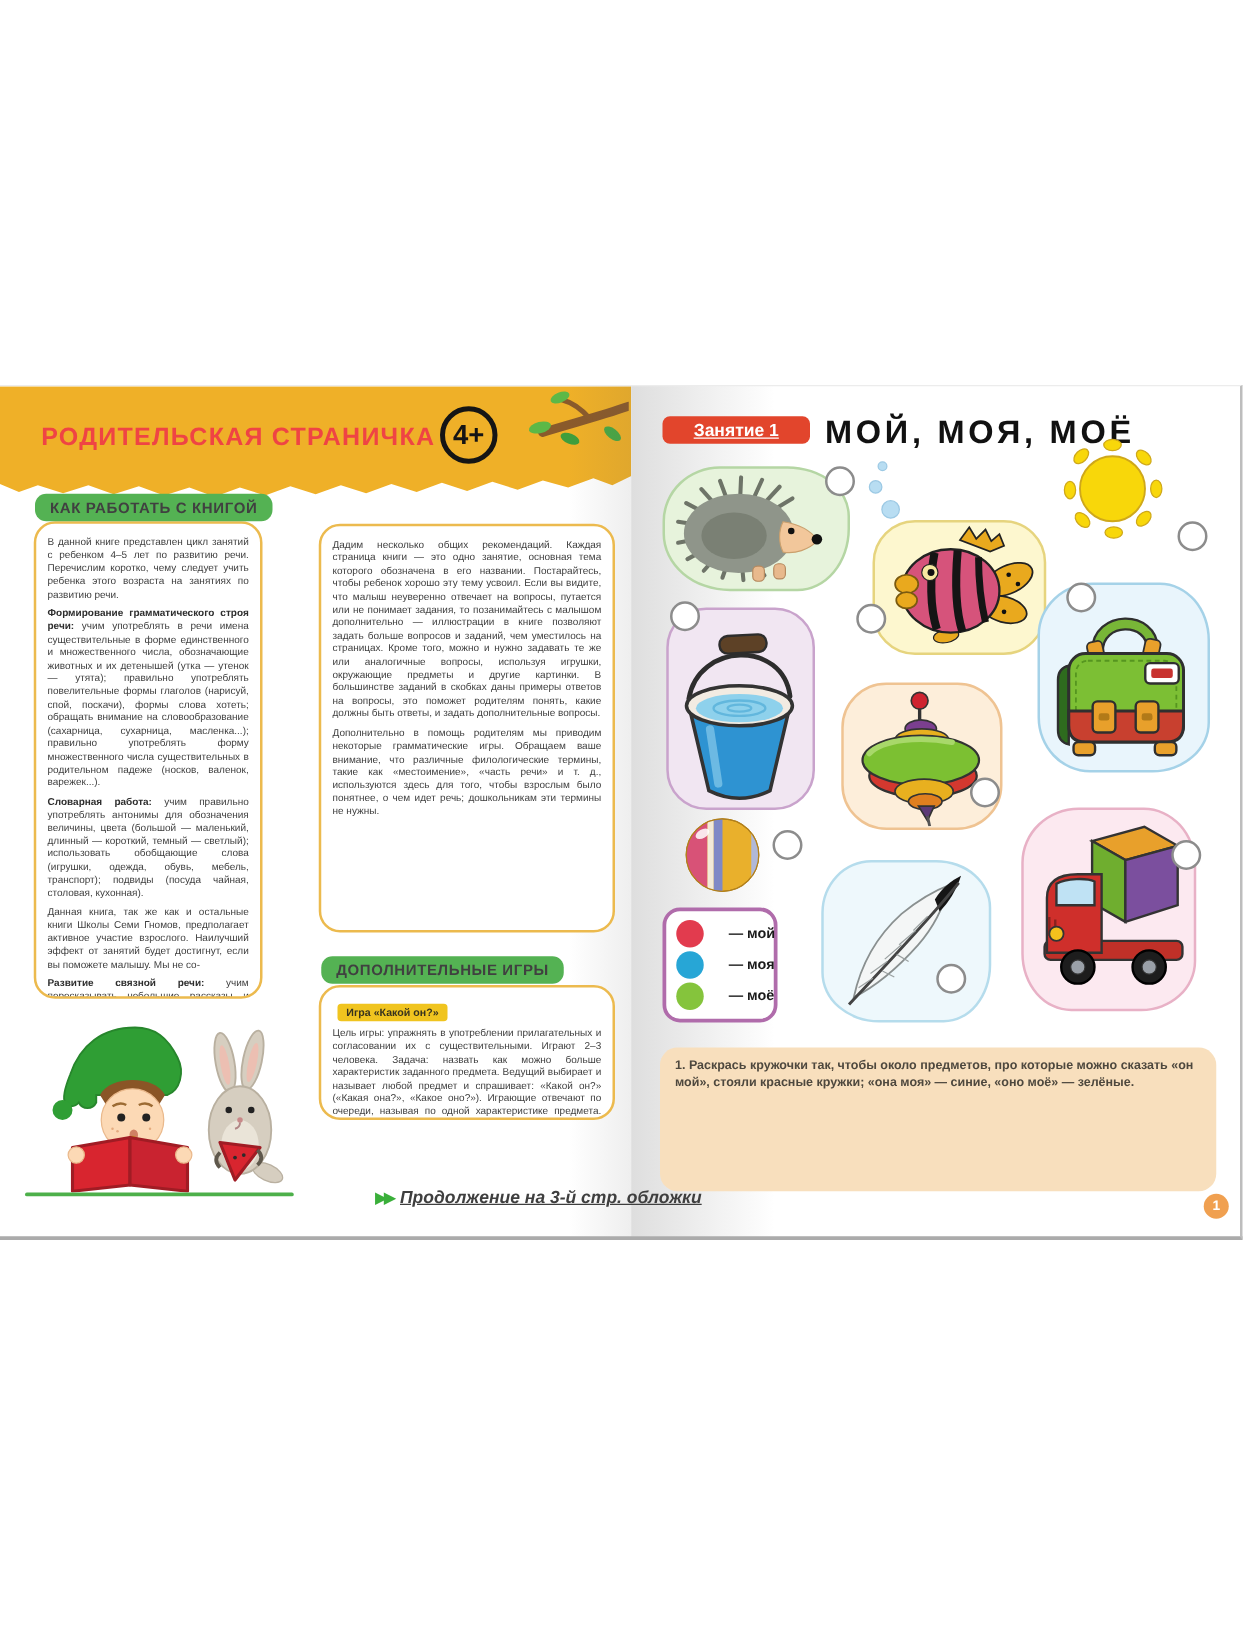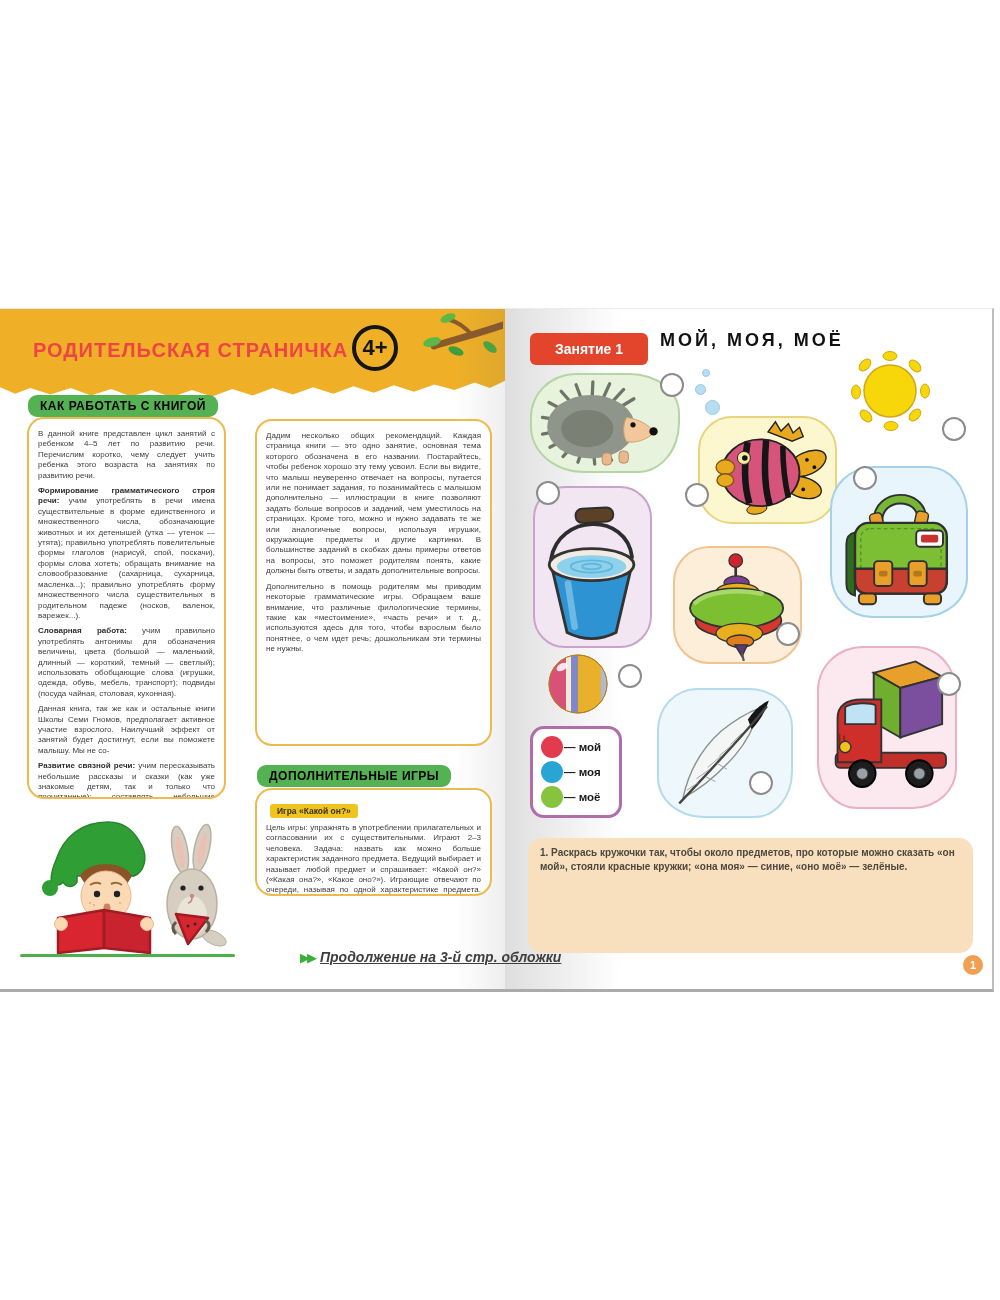--- a/index.html
+++ b/index.html
@@ -11,57 +11,57 @@
   .fold-r{position:absolute;left:505px;top:0;width:115px;height:100%;
           background:linear-gradient(to right,rgba(90,90,90,0.20),rgba(255,255,255,0));pointer-events:none;}
   
   .band{position:absolute;left:0;top:0;width:505px;height:92px;background:#efb028;
         clip-path:polygon(0 0,100% 0,100% 78%,97% 86%,94% 80%,90% 88%,86% 82%,82% 90%,78% 83%,74% 91%,70% 84%,66% 92%,62% 85%,58% 93%,54% 86%,50% 94%,46% 87%,42% 95%,38% 88%,34% 96%,30% 88%,26% 95%,22% 87%,18% 94%,14% 86%,10% 93%,6% 86%,3% 92%,0 85%);}
   .lp-title{position:absolute;left:33px;top:30px;font-size:20px;font-weight:bold;color:#ef4444;letter-spacing:1px;white-space:nowrap;}
   .age-badge{position:absolute;left:352px;top:16px;width:46px;height:46px;border:4px solid #151515;border-radius:50%;
              box-sizing:border-box;display:flex;align-items:center;justify-content:center;
              font-size:22px;font-weight:bold;color:#151515;}
   .branch{position:absolute;left:398px;top:2px;}
-  .gbadge{position:absolute;background:#54b253;color:#000000;font-size:12px;font-weight:bold;letter-spacing:.5px;
+  .gbadge{position:absolute;background:#54b253;color:#404040;font-size:12px;font-weight:bold;letter-spacing:.5px;
           padding:4px 12px;border-radius:9px;white-space:nowrap;z-index:3;}
   .gbadge.howto{left:28px;top:86px;}
   .gbadge.games{left:257px;top:456px;}
   .tbox{position:absolute;background:#fff;border:2.5px solid #ecba4e;border-radius:17px;box-sizing:border-box;
         padding:10px 9px;overflow:hidden;z-index:2;}
-  .tbox.b1{left:27px;top:108px;width:199px;height:382px;}
+  .tbox.b1{left:27px;top:108px;width:183px;height:382px;}
   .tbox.b2{left:255px;top:110px;width:237px;height:327px;}
   .tbox.bgame{left:255px;top:479px;width:237px;height:108px;}
   .para{margin:0 0 5px 0;font-size:8px;line-height:10.4px;color:#3e3e3e;text-align:justify;}
   .para b{color:#2e2e2e;}
   .game-title{display:inline-block;background:#f0c41f;color:#37331f;font-size:8.5px;font-weight:bold;
               padding:2px 7px;border-radius:3px;margin:0 0 5px 4px;}
   .footer{position:absolute;left:300px;top:640px;display:flex;align-items:center;gap:6px;z-index:3;}
   .footer .tris{color:#3aaf3a;font-size:13px;letter-spacing:-3px;line-height:1;}
   .footer .ftxt{font-size:14px;font-style:italic;font-weight:bold;color:#3f3f3f;text-decoration:underline;}
   .boy{position:absolute;left:30px;top:505px;}
   .ground{position:absolute;left:20px;top:645px;width:215px;height:3px;background:#4db04a;border-radius:2px;}
   
   .rp{position:absolute;left:505px;top:0;width:487px;height:680px;}
-  .lesson-badge{position:absolute;left:25px;top:24px;width:118px;height:32px;background:#e2452c;border-radius:6px;
-                display:flex;align-items:center;justify-content:center;color:#fff;font-size:14px;font-weight:bold;}
-  .rp-title{position:absolute;left:155px;top:21px;font-size:18px;font-weight:bold;color:#111;letter-spacing:3px;white-space:nowrap;}
+  .lesson-badge{position:absolute;left:25px;top:24px;width:118px;height:22px;background:#e2452c;border-radius:6px;
+                display:flex;align-items:center;justify-content:center;color:#fff;font-size:14px;font-weight:bold;text-decoration:underline;}
+  .rp-title{position:absolute;left:155px;top:21px;font-size:26px;font-weight:bold;color:#111;letter-spacing:3px;white-space:nowrap;}
   .card{position:absolute;box-sizing:border-box;display:flex;align-items:center;justify-content:center;}
   .card.hedgehog{left:25px;top:64px;width:150px;height:100px;background:#e7f3dc;border:2px solid #b5d6a4;border-radius:46px 50px 42px 54px/44px 40px 50px 46px;}
   .card.fish{left:193px;top:107px;width:139px;height:108px;background:#fdf7cf;border:2px solid #e6d47e;border-radius:34px;}
   .card.bag{left:325px;top:157px;width:138px;height:152px;background:#e9f5fc;border:2px solid #a5d2e8;border-radius:44px 40px 46px 42px/42px 46px 40px 44px;}
   .card.bucket{left:28px;top:177px;width:119px;height:162px;background:#f1e6f2;border:2px solid #c9a3cc;border-radius:32px;}
   .card.top{left:168px;top:237px;width:129px;height:118px;background:#fdeeda;border:2px solid #efc392;border-radius:36px;}
   .card.feather{left:152px;top:379px;width:136px;height:130px;background:#eef8fc;border:2px solid #b5dcec;border-radius:40px 44px 38px 46px/42px 38px 46px 40px;}
   .card.truck{left:312px;top:337px;width:140px;height:163px;background:#fce9f0;border:2px solid #e8b1c6;border-radius:46px 42px 44px 40px/44px 46px 40px 46px;}
   .loose{position:absolute;}
   .mark{position:absolute;width:24px;height:24px;border:2px solid #8c8c8c;border-radius:50%;background:#fff;box-sizing:border-box;z-index:4;}
   .bubble{position:absolute;border-radius:50%;background:#b8ddf2;border:1px solid #9cc9e4;box-sizing:border-box;}
   .legend{position:absolute;left:25px;top:417px;width:92px;height:92px;background:#fff;border:3px solid #b06cab;
           border-radius:14px;box-sizing:border-box;padding:7px 8px;display:flex;flex-direction:column;justify-content:space-between;}
-  .legrow{display:flex;align-items:center;gap:1px;}
+  .legrow{display:flex;align-items:center;gap:20px;}
   .dot{width:22px;height:22px;border-radius:50%;flex:none;}
   .leglab{font-size:11.5px;font-weight:bold;color:#1a1a1a;white-space:nowrap;}
   .tasks{position:absolute;left:23px;top:529px;width:445px;height:115px;background:#f8dfbd;border-radius:14px;
          box-sizing:border-box;padding:8px 12px;overflow:hidden;}
   .task{font-size:10px;line-height:13.5px;font-weight:bold;color:#4e483e;margin:0 0 3px 0;}
   .task .it{font-style:italic;font-weight:bold;}
   .pagenum{position:absolute;left:458px;top:646px;width:20px;height:20px;border-radius:50%;background:#f0a050;
            display:flex;align-items:center;justify-content:center;color:#fff;font-size:11px;font-weight:bold;}
 </style>
 </head>

